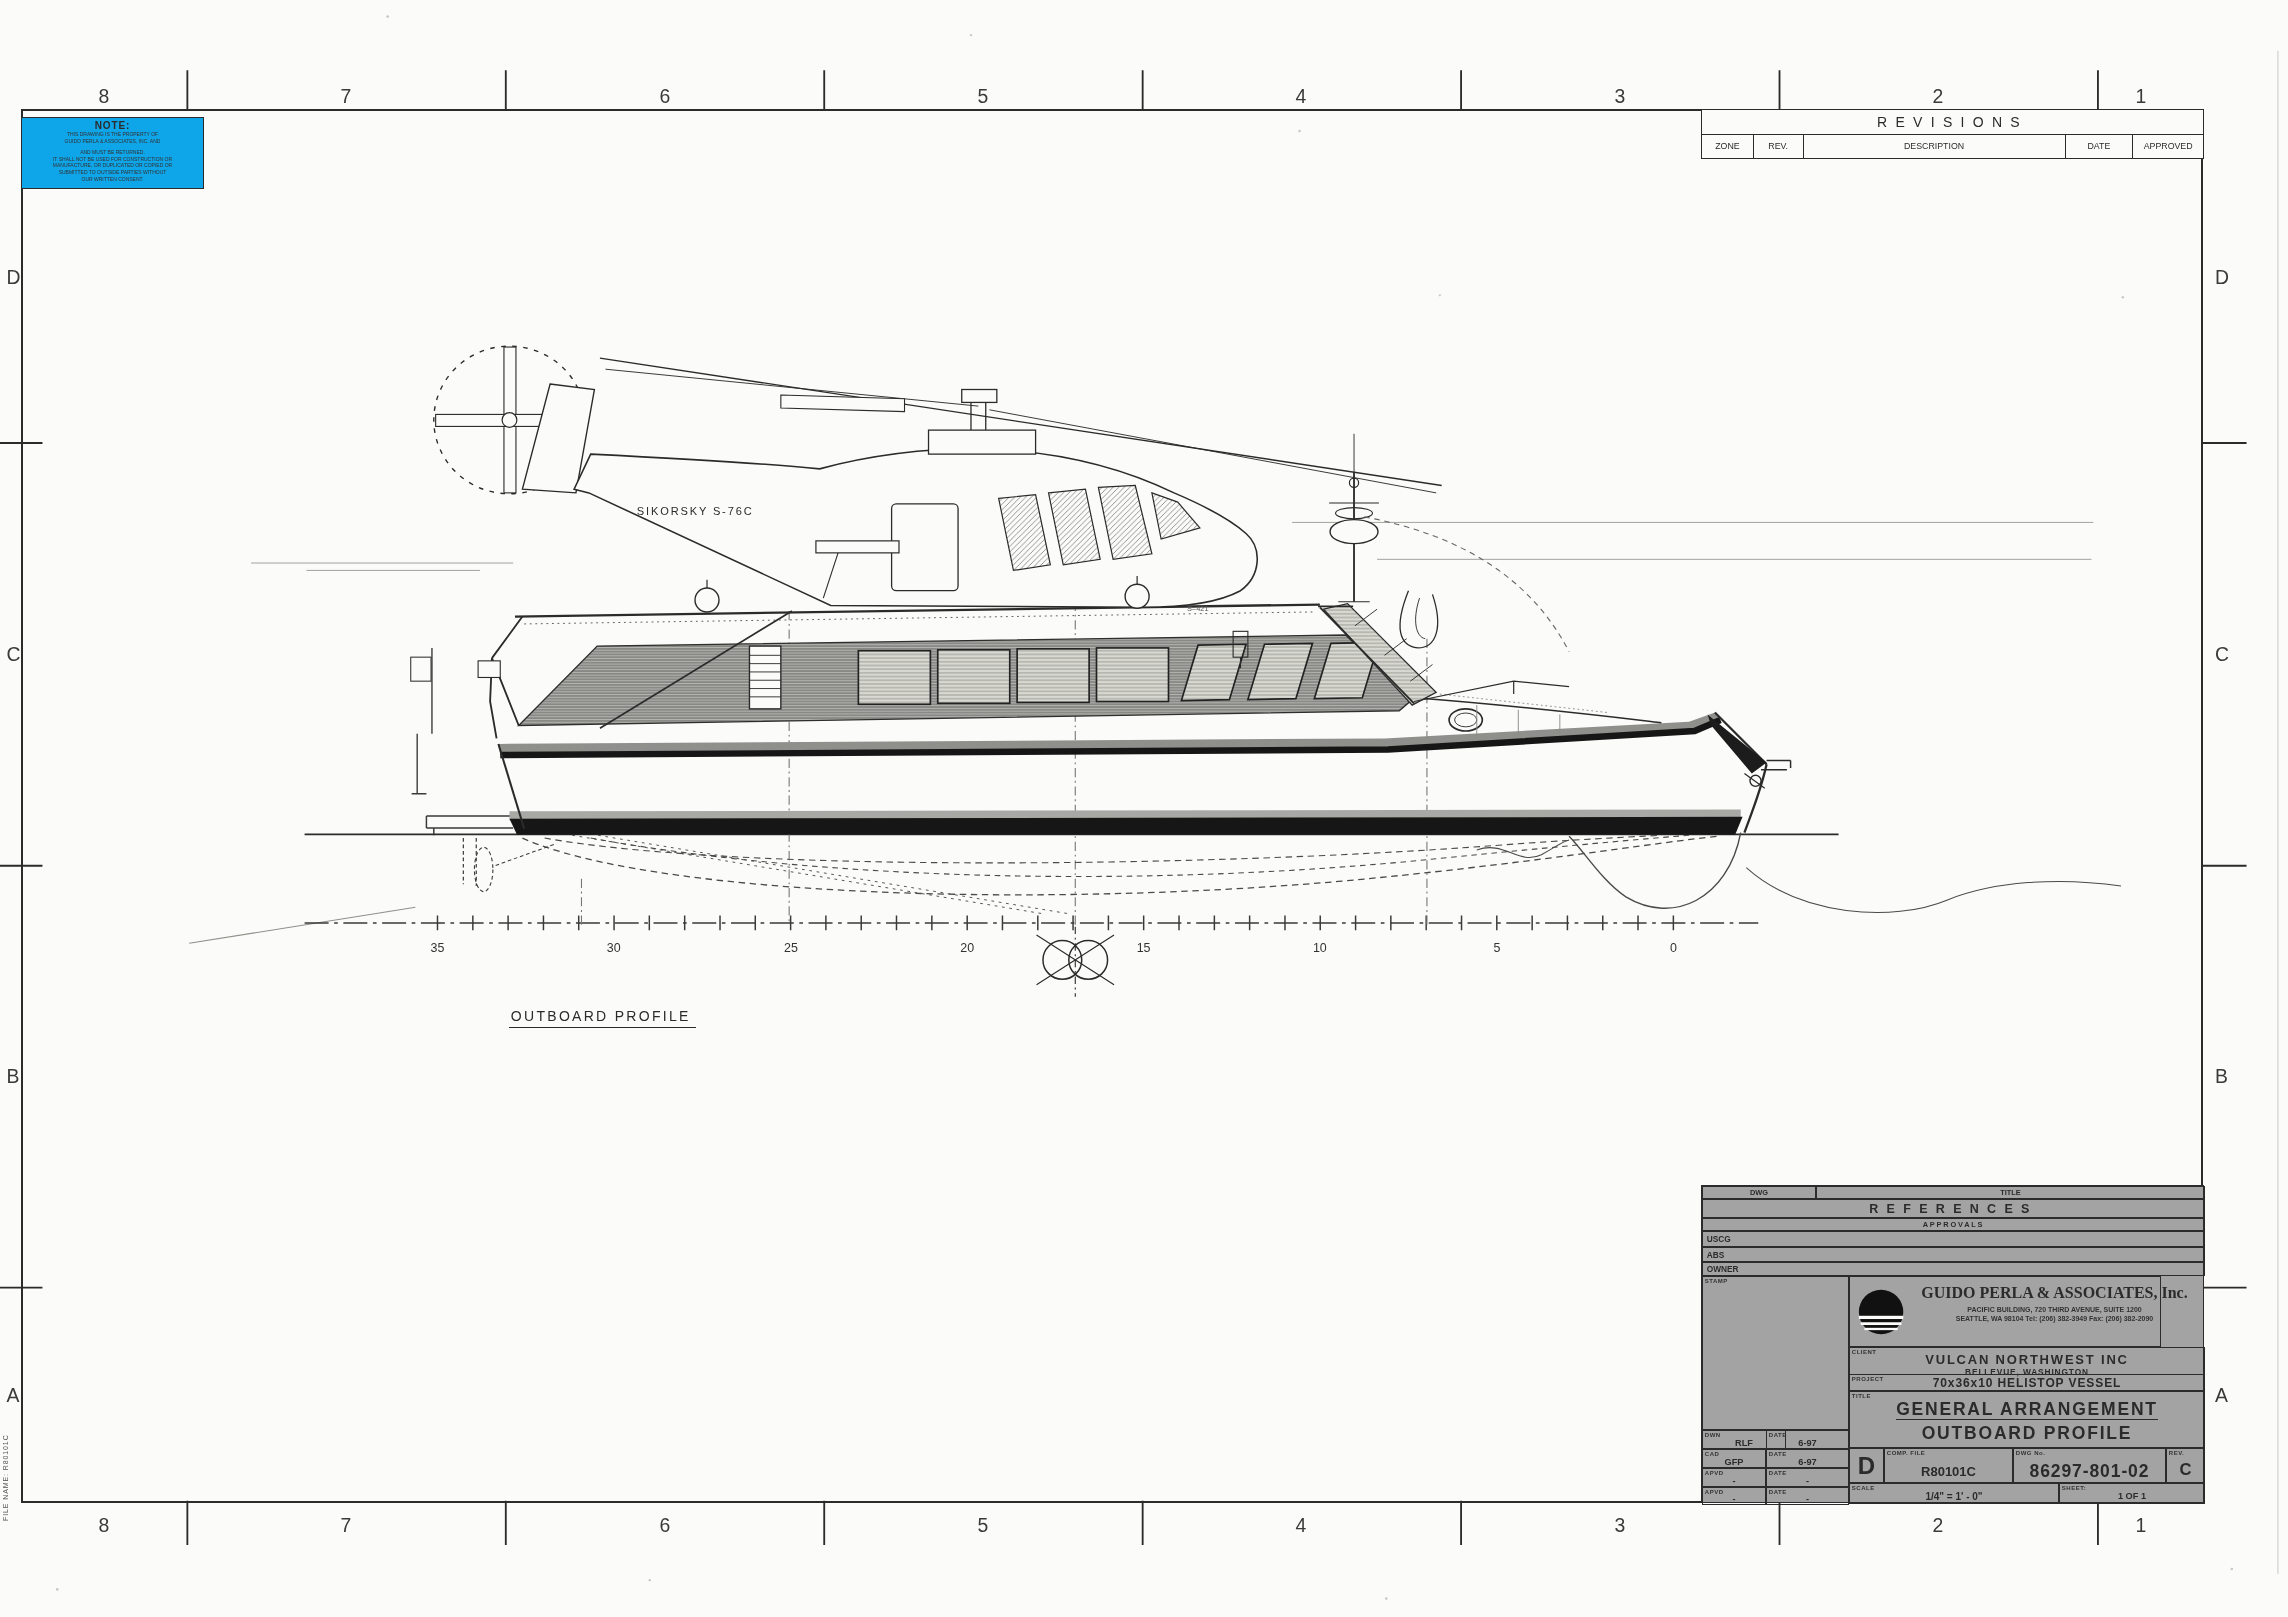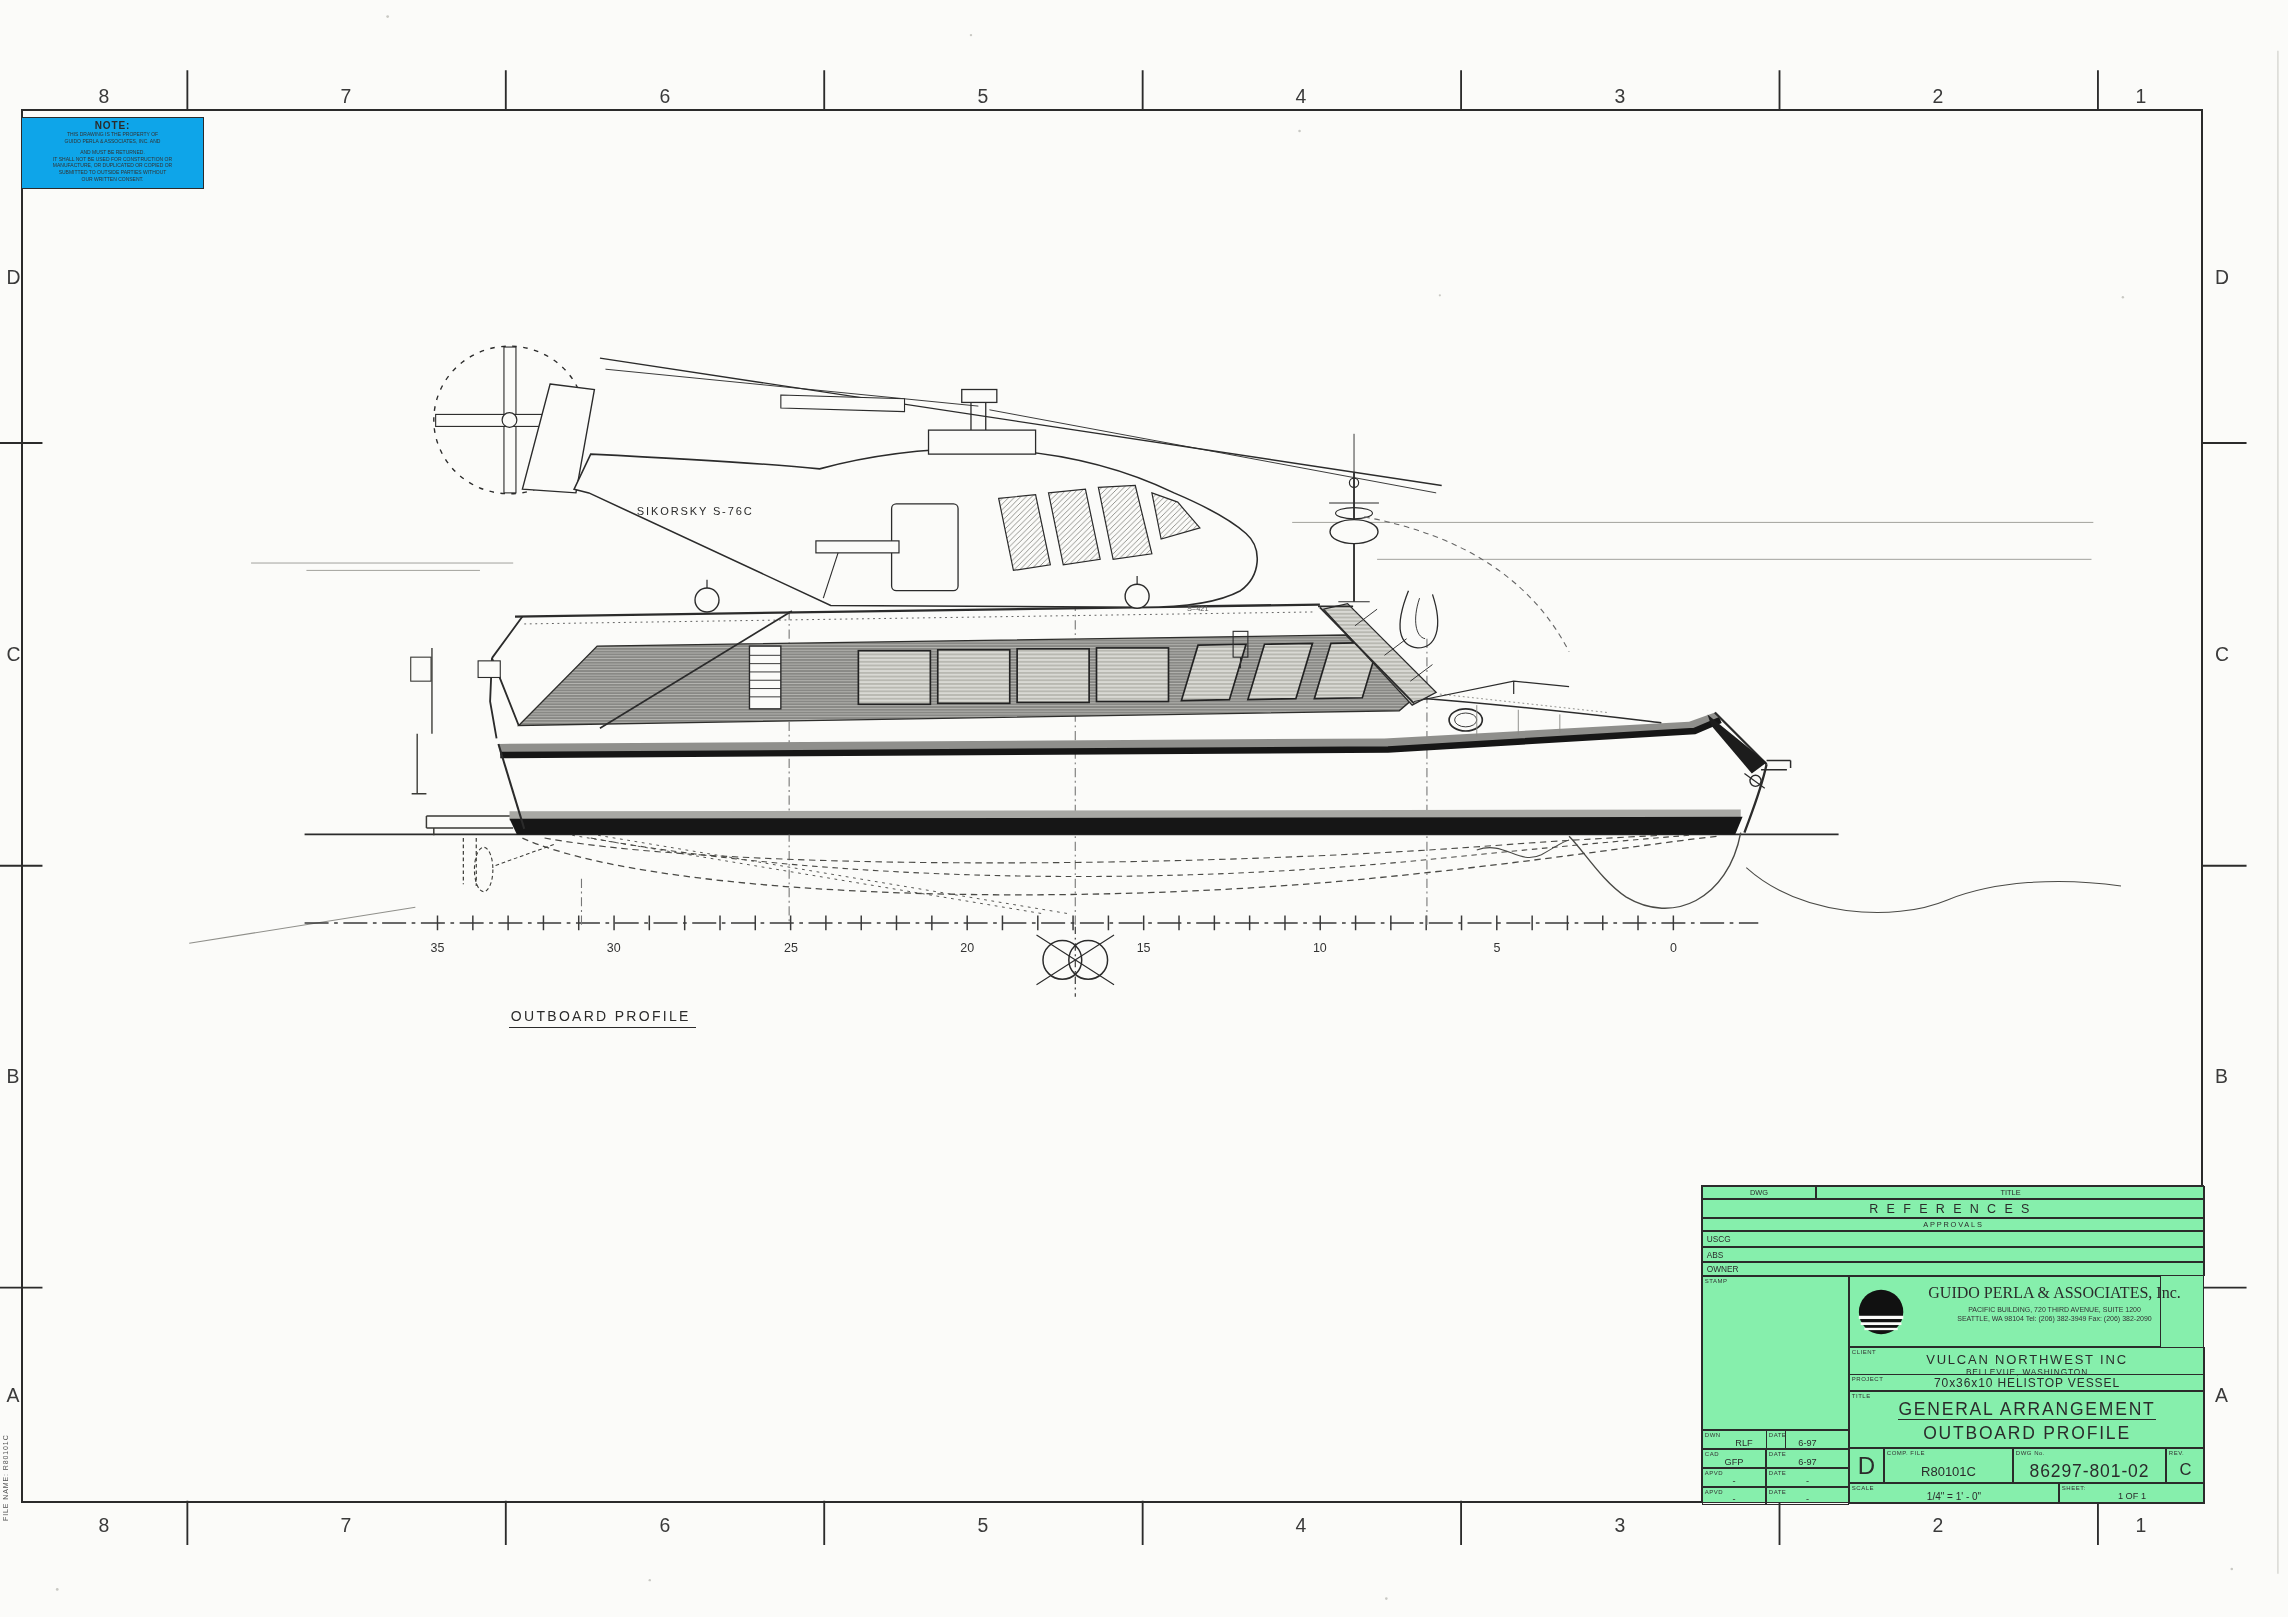--- a/index.html
+++ b/index.html
@@ -18,21 +18,21 @@
   #notebox .l{font-size:5px;line-height:1.35;color:#333;}
   #notebox .l.gap{margin-top:4.6px;}
   
   #rev{position:absolute;left:1701px;top:109px;width:503px;border:1.8px solid #2b2b2b;background:#fbfbf9;box-sizing:border-box;}
   #rev .title{height:24px;line-height:24px;text-align:center;font-size:14px;letter-spacing:8.3px;border-bottom:1.8px solid #2b2b2b;}
   #rev .hdr{display:flex;height:23px;}
   #rev .hdr div{font-size:8.8px;line-height:23px;text-align:center;border-left:1.4px solid #2b2b2b;box-sizing:border-box;}
   #rev .hdr div:first-child{border-left:none;}
   #rev .c0{width:51px}#rev .c1{width:50px}#rev .c2{width:263px}#rev .c3{width:68px}#rev .c4{width:71px}
   
-  #tb{position:absolute;left:1701px;top:1185px;width:503px;height:318px;border:1.8px solid #2b2b2b;box-sizing:border-box;background:#86efac;font-size:8.3px;}
+  #tb{position:absolute;left:1701px;top:1185px;width:503px;height:318px;border:1.8px solid #2b2b2b;box-sizing:border-box;background:#a3a3a3;font-size:8.3px;font-weight:bold;}
   #tb .cell{position:absolute;border:0.9px solid #2b2b2b;box-sizing:border-box;}
   #tb .tiny{position:absolute;left:1.8px;top:0.9px;font-size:6px;color:#333;letter-spacing:0.5px;}
   .ctr{display:flex;align-items:center;justify-content:center;height:100%;}
   #profile-label{position:absolute;left:509px;top:1008px;font-size:14px;letter-spacing:2.3px;
                  border-bottom:1.8px solid #2b2b2b;padding:0 5.5px 2.8px 1.8px;}
   #filelabel{position:absolute;left:1.8px;top:1383px;height:138px;writing-mode:vertical-rl;
              transform:rotate(180deg);font-size:7px;color:#555;letter-spacing:0.9px;}
   .u{border-bottom:1.8px solid #2b2b2b;padding-bottom:0.9px;}
 </style>
 </head>
@@ -262,20 +262,30 @@
     <div class="t">NOTE:</div>
     <div class="l">THIS DRAWING IS THE PROPERTY OF</div>
     <div class="l">GUIDO PERLA &amp; ASSOCIATES, INC. AND</div>
     <div class="l gap">AND MUST BE RETURNED.</div>
     <div class="l">IT SHALL NOT BE USED FOR CONSTRUCTION OR</div>
     <div class="l">MANUFACTURE, OR DUPLICATED OR COPIED OR</div>
     <div class="l">SUBMITTED TO OUTSIDE PARTIES WITHOUT</div>
     <div class="l">OUR WRITTEN CONSENT.</div>
   </div>
 
+  <div id="rev">
+    <div class="title">REVISIONS</div>
+    <div class="hdr">
+      <div class="c0">ZONE</div>
+      <div class="c1">REV.</div>
+      <div class="c2">DESCRIPTION</div>
+      <div class="c3">DATE</div>
+      <div class="c4">APPROVED</div>
+    </div>
+  </div>
 
   <div id="profile-label">OUTBOARD PROFILE</div>
 
   <div id="tb">
 
     <div class="cell" style="left:0;top:0;width:114px;height:13px;">
       <div class="ctr" style="font-size:7.4px">DWG</div>
     </div>
     <div class="cell" style="left:114px;top:0;width:389px;height:13px;">
       <div class="ctr" style="font-size:7.4px">TITLE</div>

